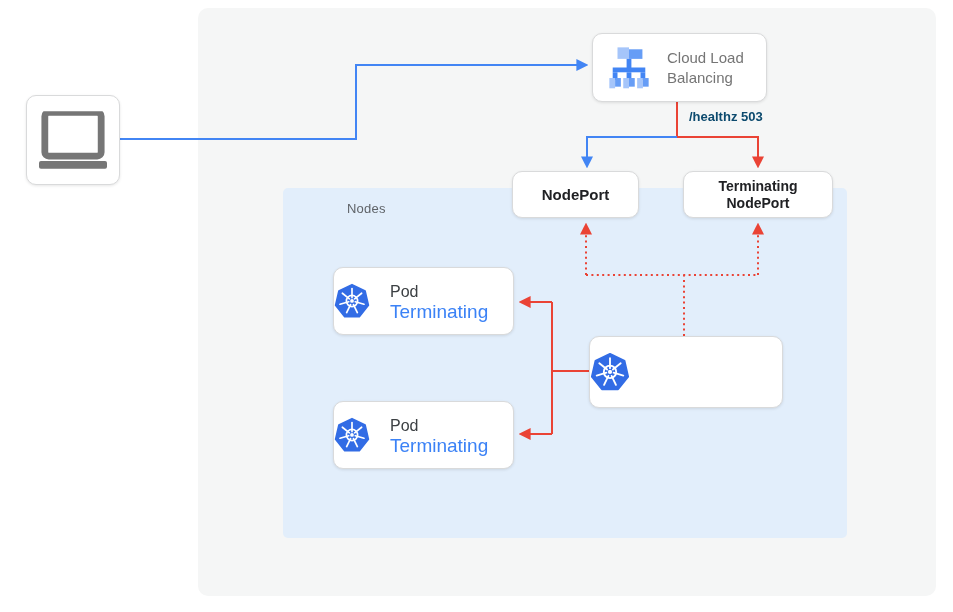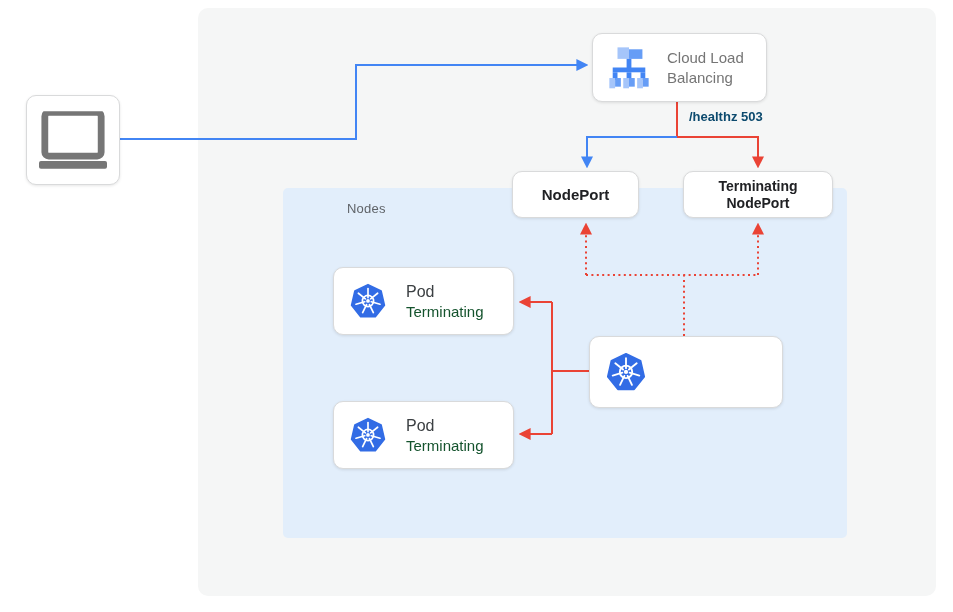--- a/index.html
+++ b/index.html
@@ -29,26 +29,26 @@
   .clb-box{left:592px;top:33px;width:175px;height:69px;padding-left:13px;gap:15px;}
   .clb-text{font-size:15px;line-height:20px;color:#757575;width:100px;}
   .healthz{
     left:689px;top:109px;font-size:13px;font-weight:bold;color:#0c4a6e;
   }
   .port-box{justify-content:center;text-align:center;}
   .nodeport-box{left:512px;top:171px;width:127px;height:47px;}
   .healthcheck-box{left:683px;top:171px;width:150px;height:47px;}
   .port-label{font-size:15px;font-weight:bold;color:#202124;line-height:18px;}
   .healthcheck-box .port-label{font-size:14px;line-height:17px;width:110px;}
-  .entity-box{padding-left:16px;gap:20px;}
+  .entity-box{padding-left:0;gap:20px;}
   .pod1-box{left:333px;top:267px;width:181px;height:68px;}
   .pod2-box{left:333px;top:401px;width:181px;height:68px;}
   .kubeproxy-box{left:589px;top:336px;width:194px;height:72px;}
   .entity-title{font-size:16px;color:#3c4043;line-height:21px;}
-  .entity-sub{font-size:15px;color:#14532d;line-height:20px;}
+  .entity-sub{font-size:19px;color:#3b82f6;line-height:20px;}
   .k8s-icon{width:36px;height:37px;flex:0 0 auto;}
   .kubeproxy-box .k8s-icon{width:40px;height:41px;}
   .clb-icon{width:46px;height:43px;flex:0 0 auto;}
   .laptop-icon{width:68px;height:59px;}
   svg.arrows{left:0;top:0;pointer-events:none;}
   .hidden-defs{position:absolute;width:0;height:0;overflow:hidden;}
 </style>
 </head>
 <body>
 

